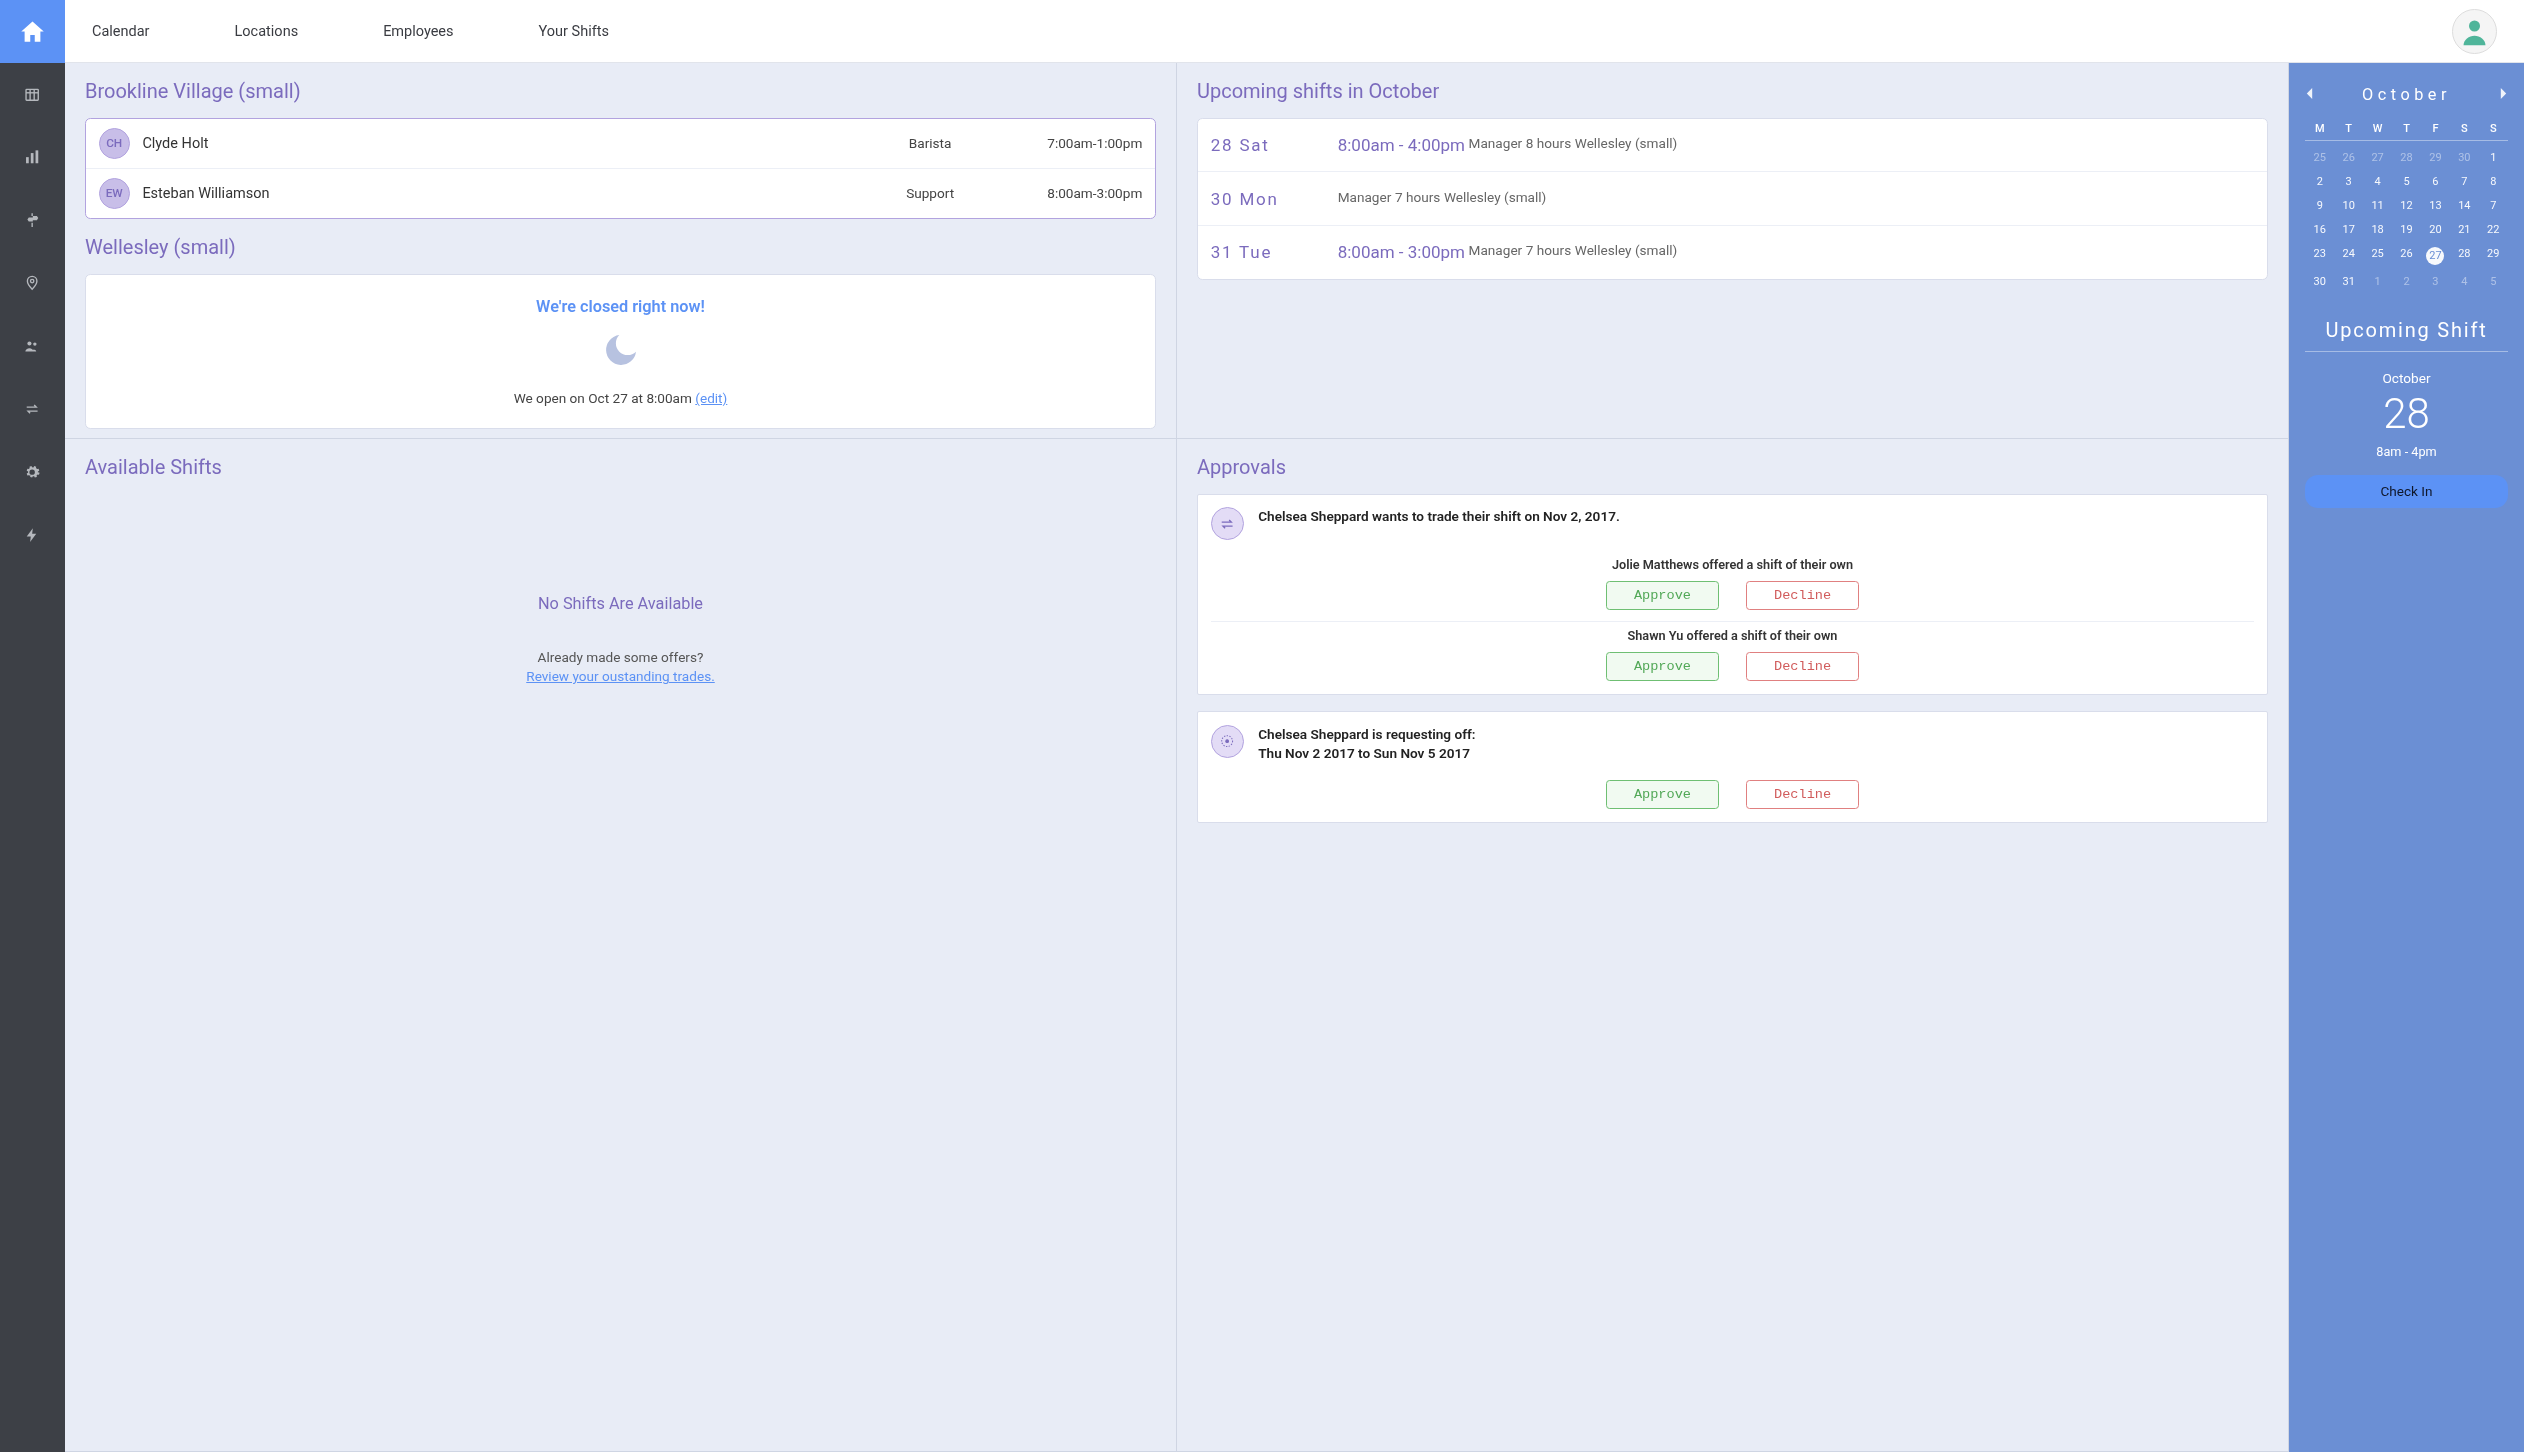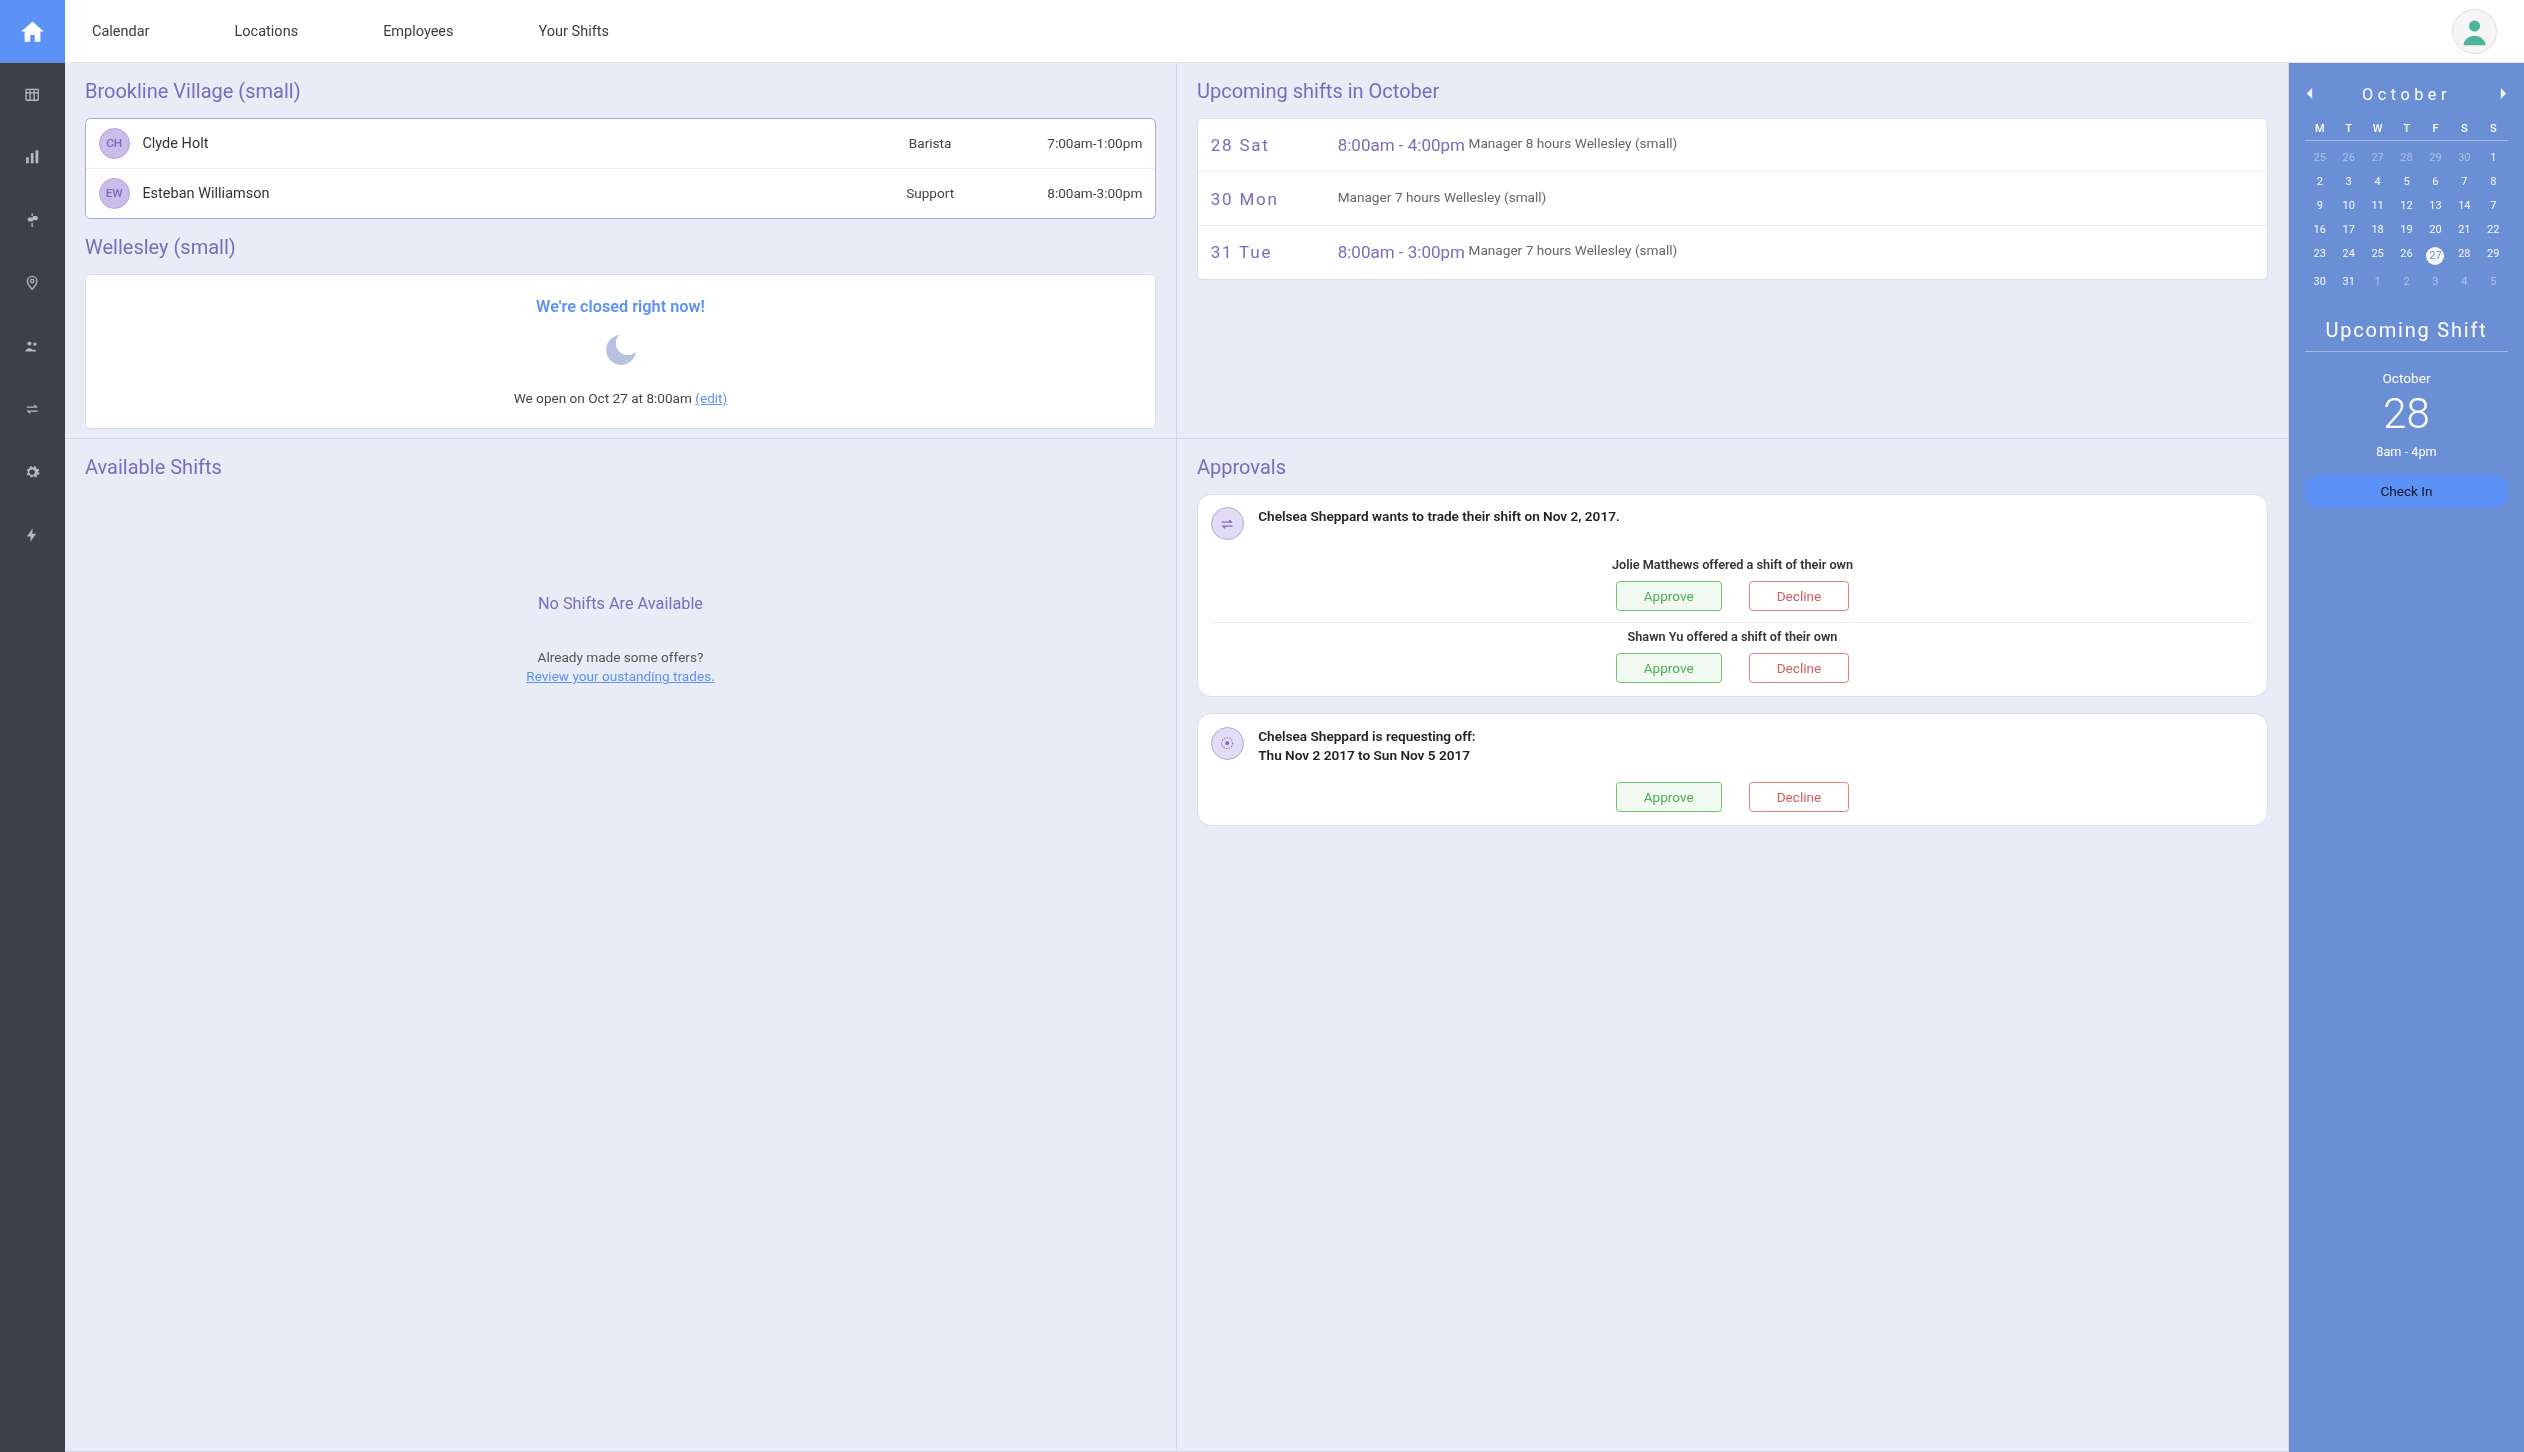--- a/index.html
+++ b/index.html
@@ -121,21 +121,21 @@
   padding-top: 100px;
   color: #7b6bbd;
   font-size: 16.3px;
 }
 .empty-sub { margin-top: 36px; color: #555; font-size: 13.6px; }
 .empty-link { color: #5c92f5; font-size: 13.6px; margin-top: 3.6px; display: block; }
 
 .approval-card {
   background: #fff;
   border: 0.9px solid #d9ddeb;
-  border-radius: 14px;
+  border-radius: 2px;
   margin-bottom: 16.3px;
   padding: 12.7px;
 }
 .approval-head {
   display: flex;
   align-items: flex-start;
   gap: 14.5px;
   margin-bottom: 9px;
 }
 .approval-icon {
@@ -150,20 +150,21 @@
 .offer-block { text-align: center; margin-top: 11px; padding-top: 5.4px; }
 .offer-block + .offer-block { border-top: 0.9px solid #eceff6; }
 .offer-text { color: #333; font-size: 12.7px; margin-bottom: 9px; font-weight: 600; }
 .btn-row { display: flex; justify-content: center; gap: 27px; }
 .btn {
   padding: 6.3px 27px;
   border-radius: 3.6px;
   font-size: 13.6px;
   background: #fff;
   cursor: pointer;
+  font-family: Liberation Mono, monospace;
 }
 .btn-approve { border: 0.9px solid #6fbf73; color: #52a857; background: #f1faf1; }
 .btn-decline { border: 0.9px solid #e08080; color: #d15c5c; }
 
 .right-rail {
   width: 235px;
   background: #6b8fd4;
   color: #fff;
   padding: 22px 16.3px;
   overflow-y: auto;

